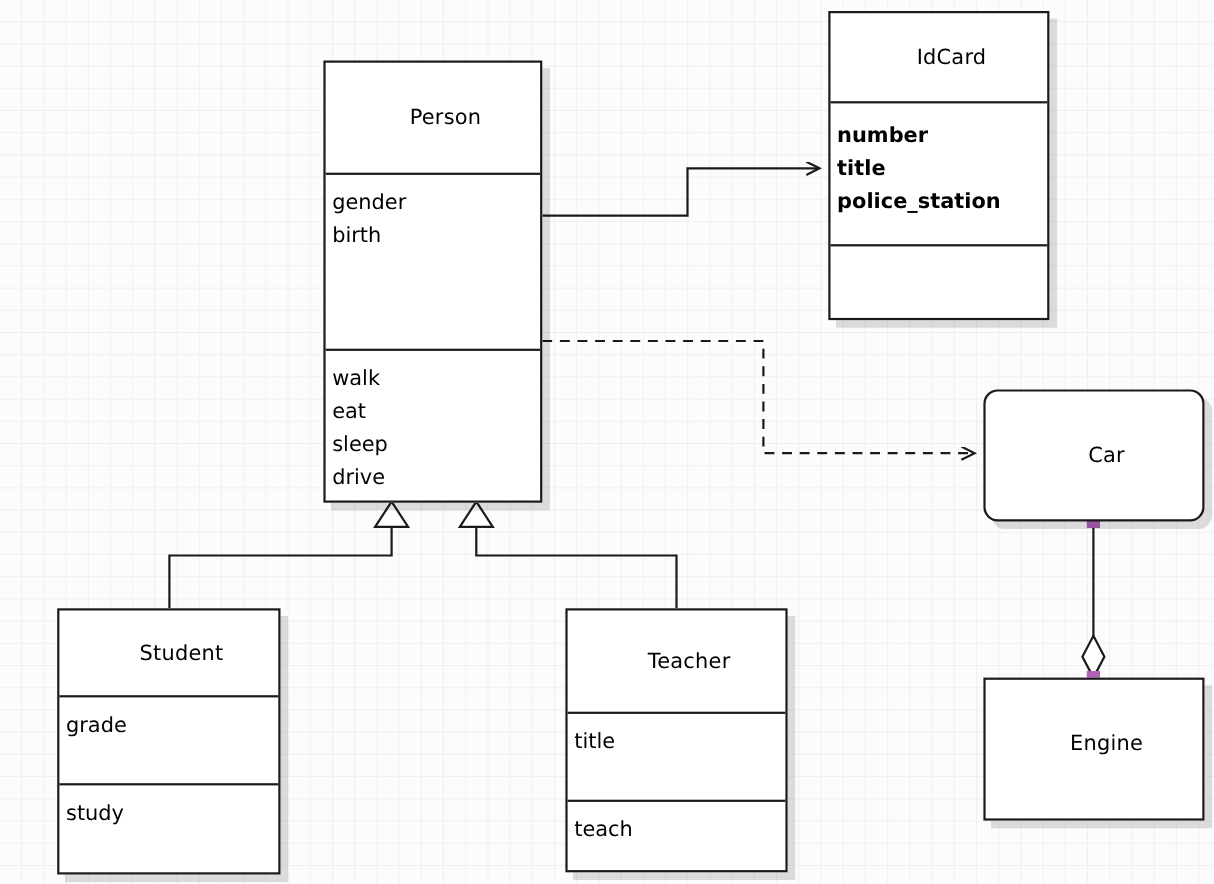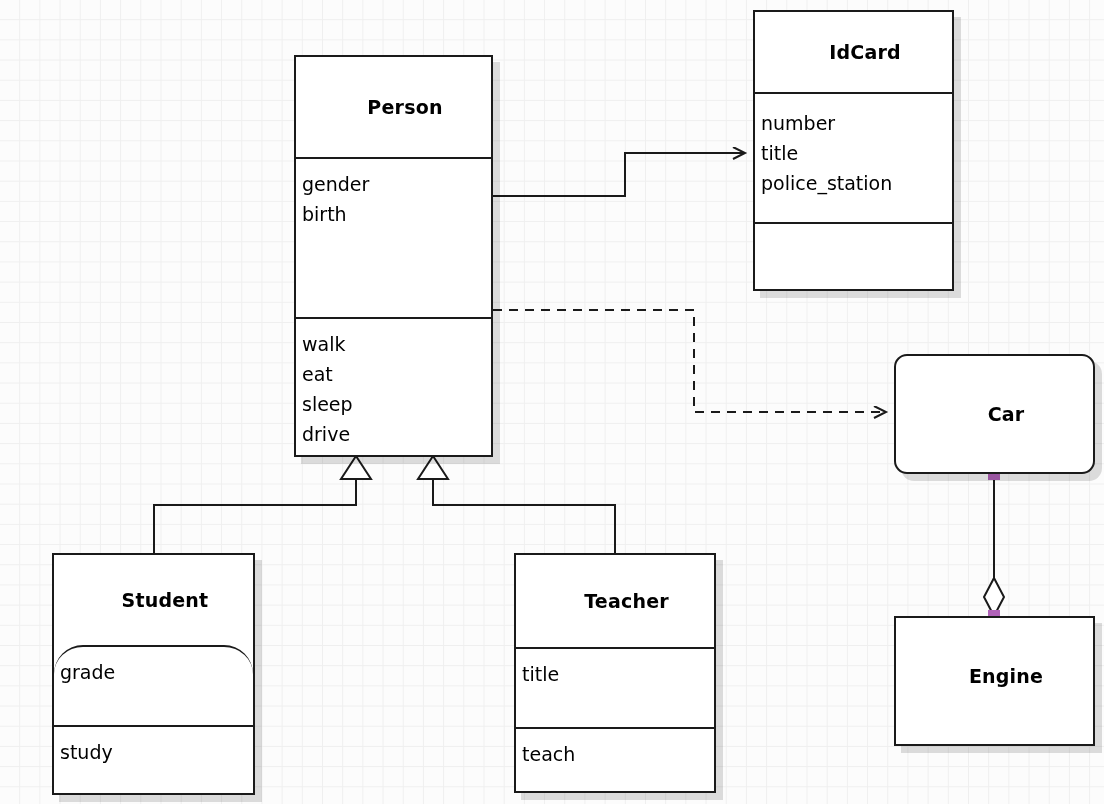--- a/index.html
+++ b/index.html
@@ -39,34 +39,35 @@
     position: relative;
     overflow: hidden;
   }
   .compartment + .compartment {
     border-top: 2px solid #1a1a1a;
   }
   .cls-title {
     display: flex;
     align-items: center;
     justify-content: center;
-    font-weight: bold;
+    font-weight: normal;
     font-size: 19px;
     color: #000000;
     letter-spacing: 0.2px;
     padding-left: 23px;
   }
   .cls-members {
     padding: 10px 0 0 6px;
     font-size: 19px;
     line-height: 30px;
     color: #000000;
   }
   .cls-members.tight {
     padding-top: 14px;
+    font-weight: bold;
   }
   .member {
     white-space: nowrap;
   }
   .cls-empty { }
 
   
   #cls-person   { left: 294px; top: 55px;  width: 199px; height: 402px; }
   #cls-person .c-title   { height: 100px; }
   #cls-person .c-attrs   { height: 160px; }
@@ -77,22 +78,22 @@
   #cls-idcard .c-attrs   { height: 130px; }
   #cls-idcard .c-ops     { height: 67px; }
 
   #cls-car      { left: 894px; top: 354px; width: 201px; height: 120px; border-radius: 13px; }
   #cls-car .c-title      { height: 116px; }
 
   #cls-engine   { left: 894px; top: 616px; width: 201px; height: 130px; }
   #cls-engine .c-title   { height: 116px; }
 
   #cls-student  { left: 52px;  top: 553px; width: 203px; height: 242px; }
-  #cls-student .c-title  { height: 90px; }
-  #cls-student .c-attrs  { height: 80px; border-radius: 29px; }
+  #cls-student .c-title  { height: 77px; }
+  #cls-student .c-attrs  { height: 80px; }
   #cls-student .c-ops    { height: 80px; }
 
   #cls-teacher  { left: 514px; top: 553px; width: 202px; height: 240px; }
   #cls-teacher .c-title  { height: 92px; }
   #cls-teacher .c-attrs  { height: 80px; }
   #cls-teacher .c-ops    { height: 80px; }
 </style>
 </head>
 <body>
 

